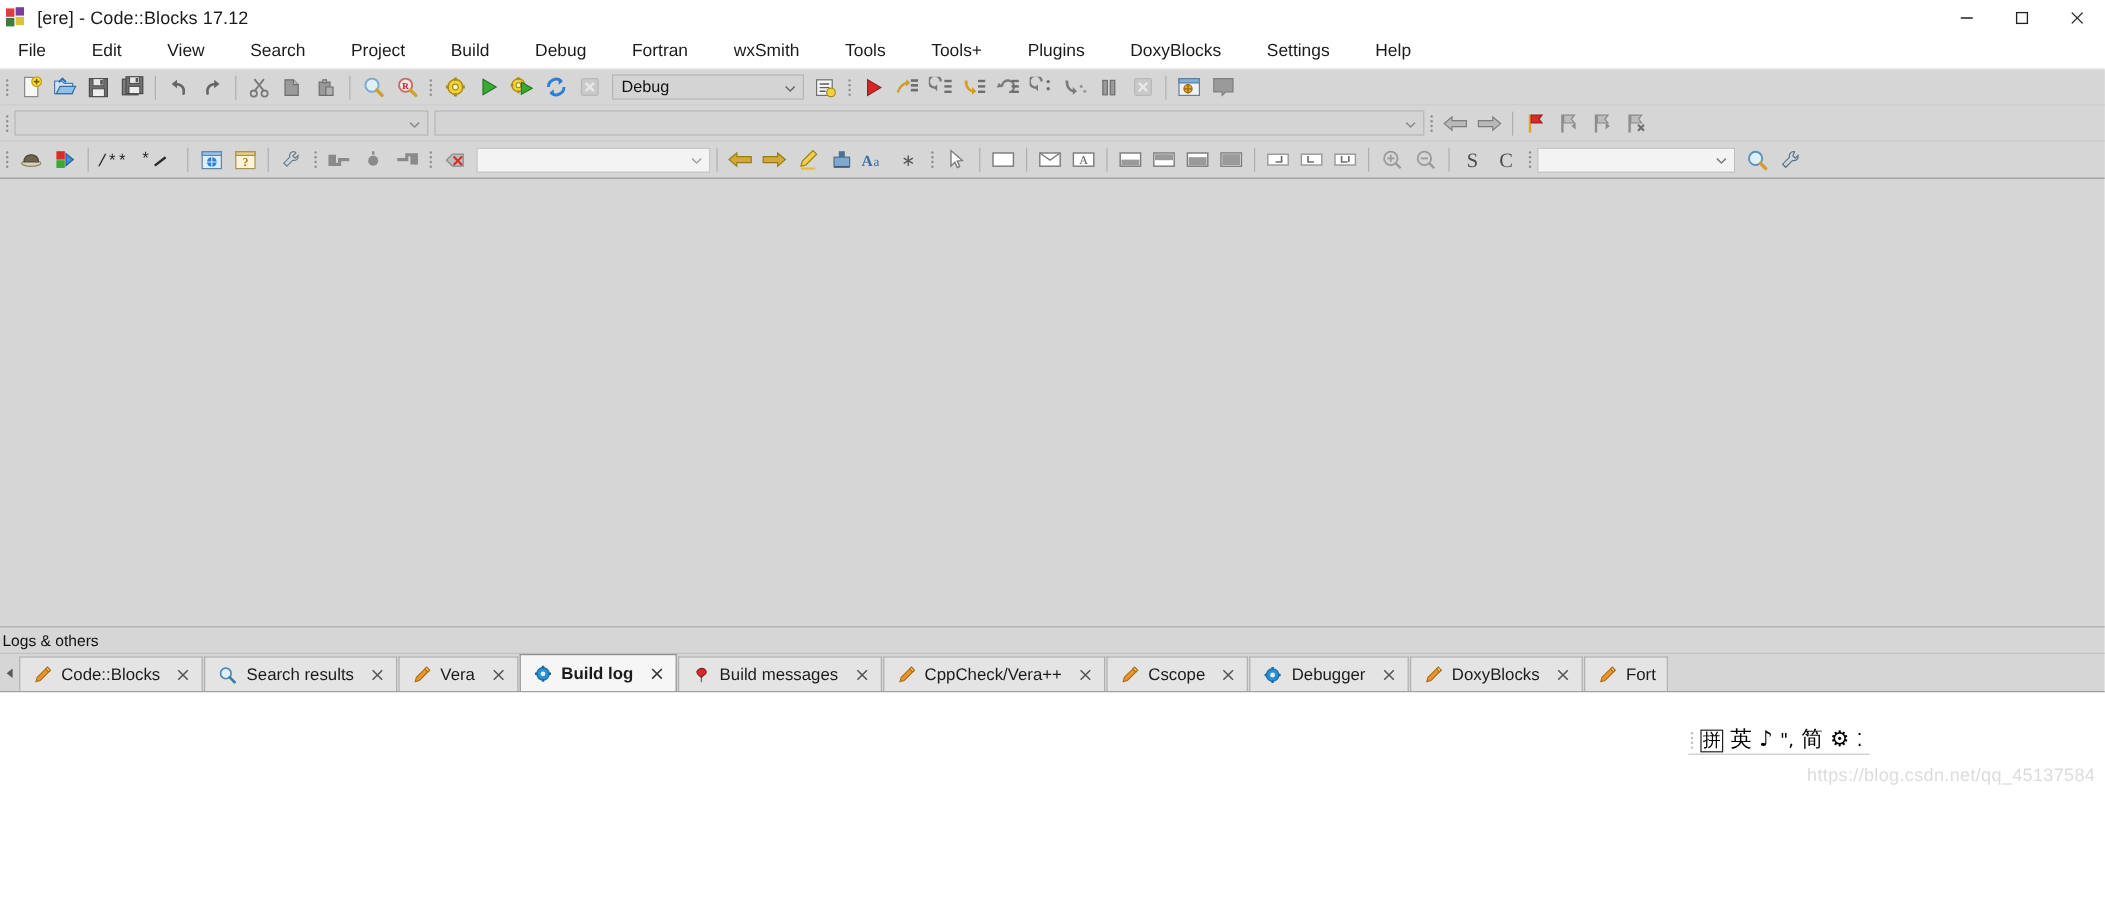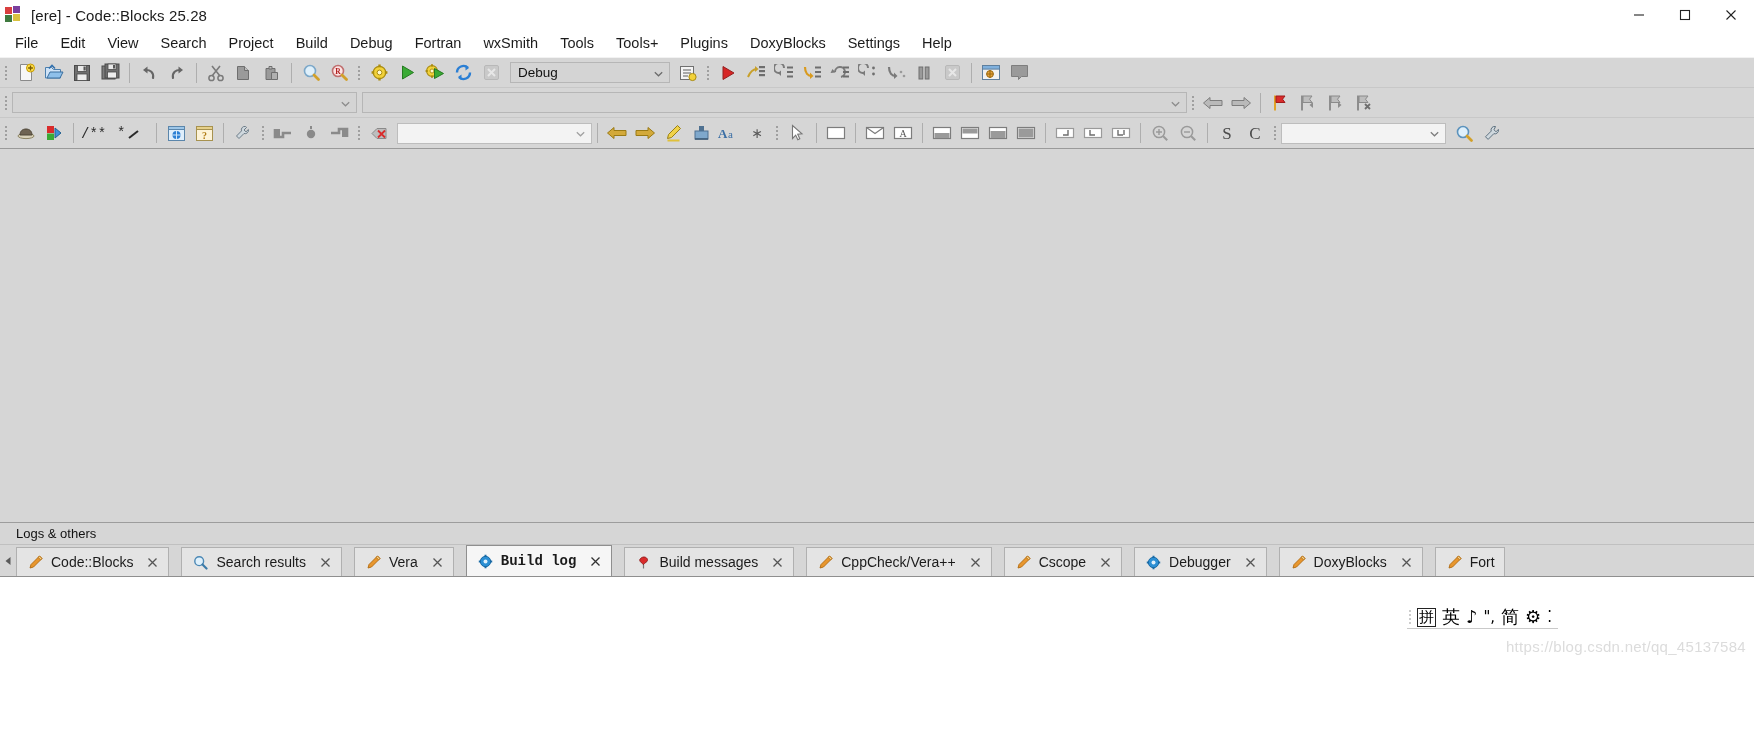--- a/index.html
+++ b/index.html
@@ -59,20 +59,21 @@
   .win-btn svg { display: block; }
 
   
   .menubar {
     height: 27px;
     background: #ffffff;
     display: flex;
     align-items: center;
     padding-left: 4px;
     flex: 0 0 auto;
+    gap: 16px;
   }
   .menu-item {
     font-size: 14.5px;
     color: #1b1b1b;
     padding: 3px 11px;
     white-space: nowrap;
     line-height: 1;
   }
 
   
@@ -149,21 +150,21 @@
     min-height: 0;
   }
 
   
   .logs-caption {
     height: 21px;
     background: #d6d6d6;
     display: flex; align-items: center;
     font-size: 13px;
     color: #111;
-    padding-left: 16px;
+    padding-left: 2px;
     flex: 0 0 auto;
     border-bottom: 1px solid #c0c0c0;
   }
   .tabbar {
     height: 31px;
     background: #d6d6d6;
     display: flex;
     align-items: flex-end;
     flex: 0 0 auto;
     overflow: hidden;
@@ -175,33 +176,32 @@
     flex: 0 0 auto;
     background: #d6d6d6;
   }
   .tab {
     height: 29px;
     display: flex; align-items: center;
     padding: 0 9px 0 10px;
     background: #e4e4e4;
     border: 1px solid #b0b0b0;
     border-bottom: none;
-    margin-right: 12px;
+    margin-right: 1px;
     flex: 0 0 auto;
     font-size: 14px;
     color: #1b1b1b;
     white-space: nowrap;
     box-sizing: border-box;
   }
   .tab.active {
     background: #f6f6f6;
     font-weight: bold;
     height: 31px;
     border-color: #8f8f8f;
-    font-family: Liberation Mono, monospace;
   }
   .tab .ticon {
     width: 17px; height: 16px;
     margin-right: 7px;
     flex: 0 0 auto;
     display: flex; align-items: center; justify-content: center;
   }
   .tab .ticon svg { display: block; }
   .tab .tlabel { line-height: 1; }
   .tab .tclose {
@@ -271,21 +271,21 @@
 
 <div class="app">
 
   <div class="titlebar">
     <div class="title-icon">
       <span class="ti-q a"></span>
         <span class="ti-q b"></span>
       <span class="ti-q c"></span>
         <span class="ti-q d"></span>
     </div>
-    <div class="title-text">[ere] - Code::Blocks 25.28</div>
+    <div class="title-text">[ere] - Code::Blocks 17.12</div>
     <div class="win-controls">
       <div class="win-btn">
         <svg width="12" height="12" viewBox="0 0 12 12">
             <line x1="1" y1="6" x2="11" y2="6" stroke="#222" stroke-width="1.1"></line>
           </svg>
       </div>
       <div class="win-btn">
         <svg width="12" height="12" viewBox="0 0 12 12">
             <rect x="1.5" y="1.5" width="9" height="9" fill="none" stroke="#222" stroke-width="1.1"></rect>
           </svg>

